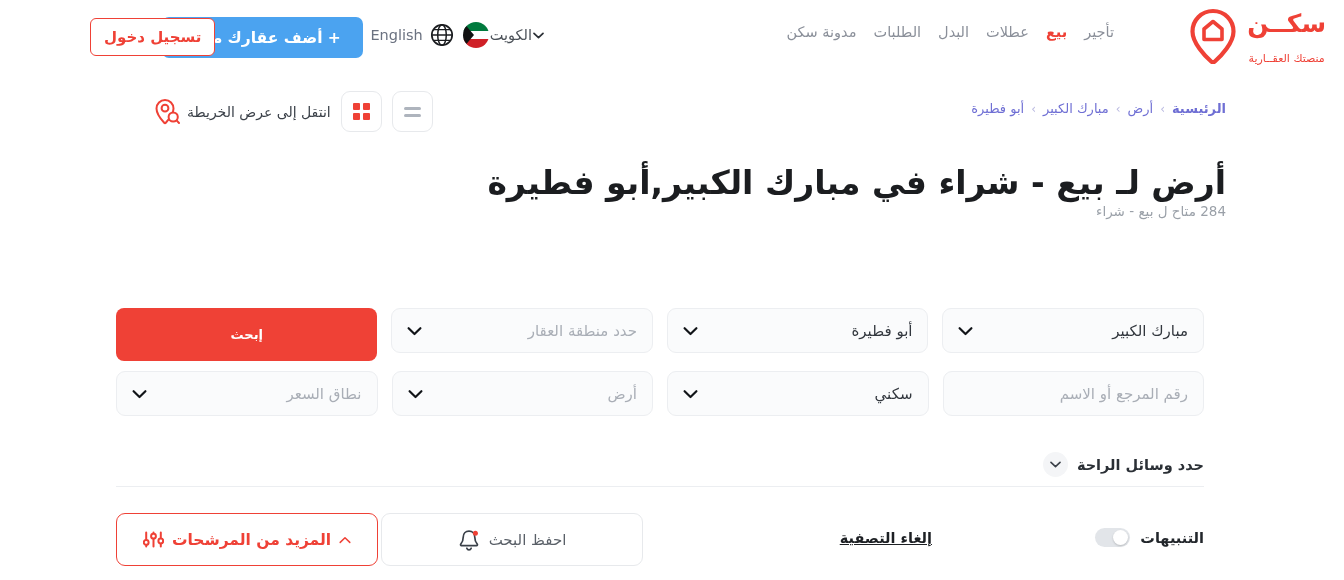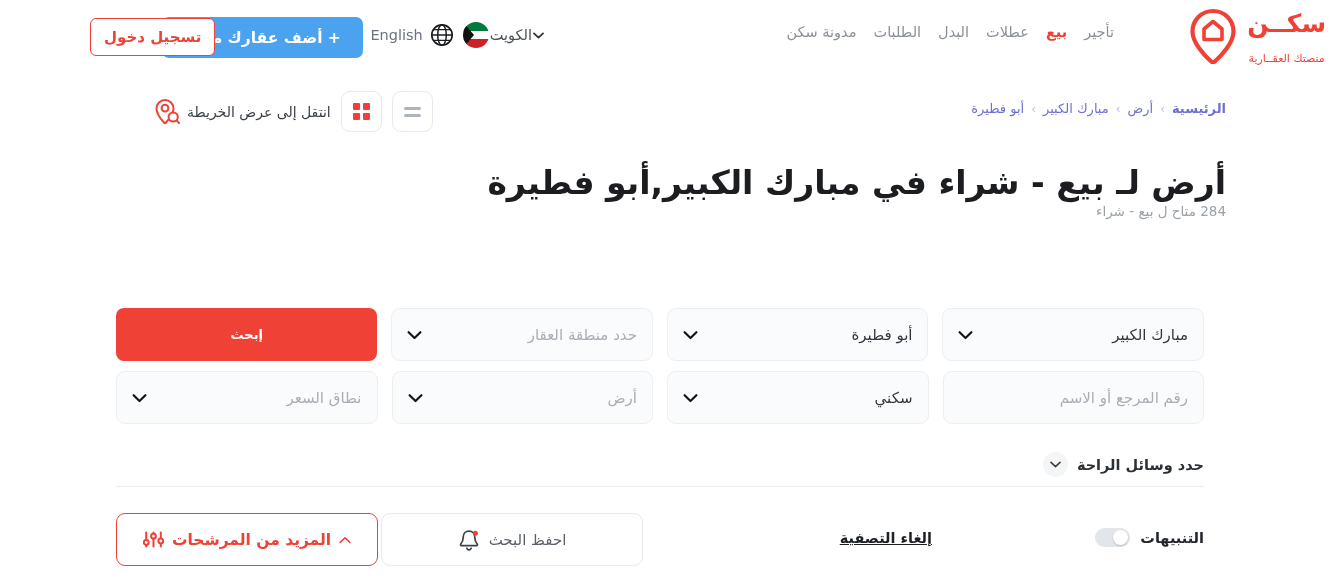--- a/index.html
+++ b/index.html
@@ -132,21 +132,21 @@
     font-size: 33px; font-weight: 700; color: #1b1d20; line-height: 1.25;
     white-space: nowrap;
   }
   .page-subtitle { font-size: 13.5px; color: #9aa0a8; margin-top: 0; }
 
   
   .search-panel { position: absolute; right: 140px; top: 308px; width: 1088px; }
   .filter-row { display: flex; gap: 14px; direction: rtl; }
   .filter-row + .filter-row { margin-top: 10px; }
   .field {
-    width: 262px; height: 53px; border-radius: 9px;
+    width: 262px; height: 45px; border-radius: 9px;
     background: #fafbfc; border: 1px solid #eceef1;
     display: flex; align-items: center; justify-content: space-between;
     padding: 0 15px; cursor: pointer;
   }
   .field .val { font-size: 15px; color: #a9aeb6; white-space: nowrap; }
   .field .val.filled { color: #32373e; }
   .chev-dd { width: 15px; height: 10px; flex: 0 0 auto; }
   .field.plain { cursor: text; }
   .btn-search {
     width: 262px; height: 53px; border-radius: 8px; border: none;

